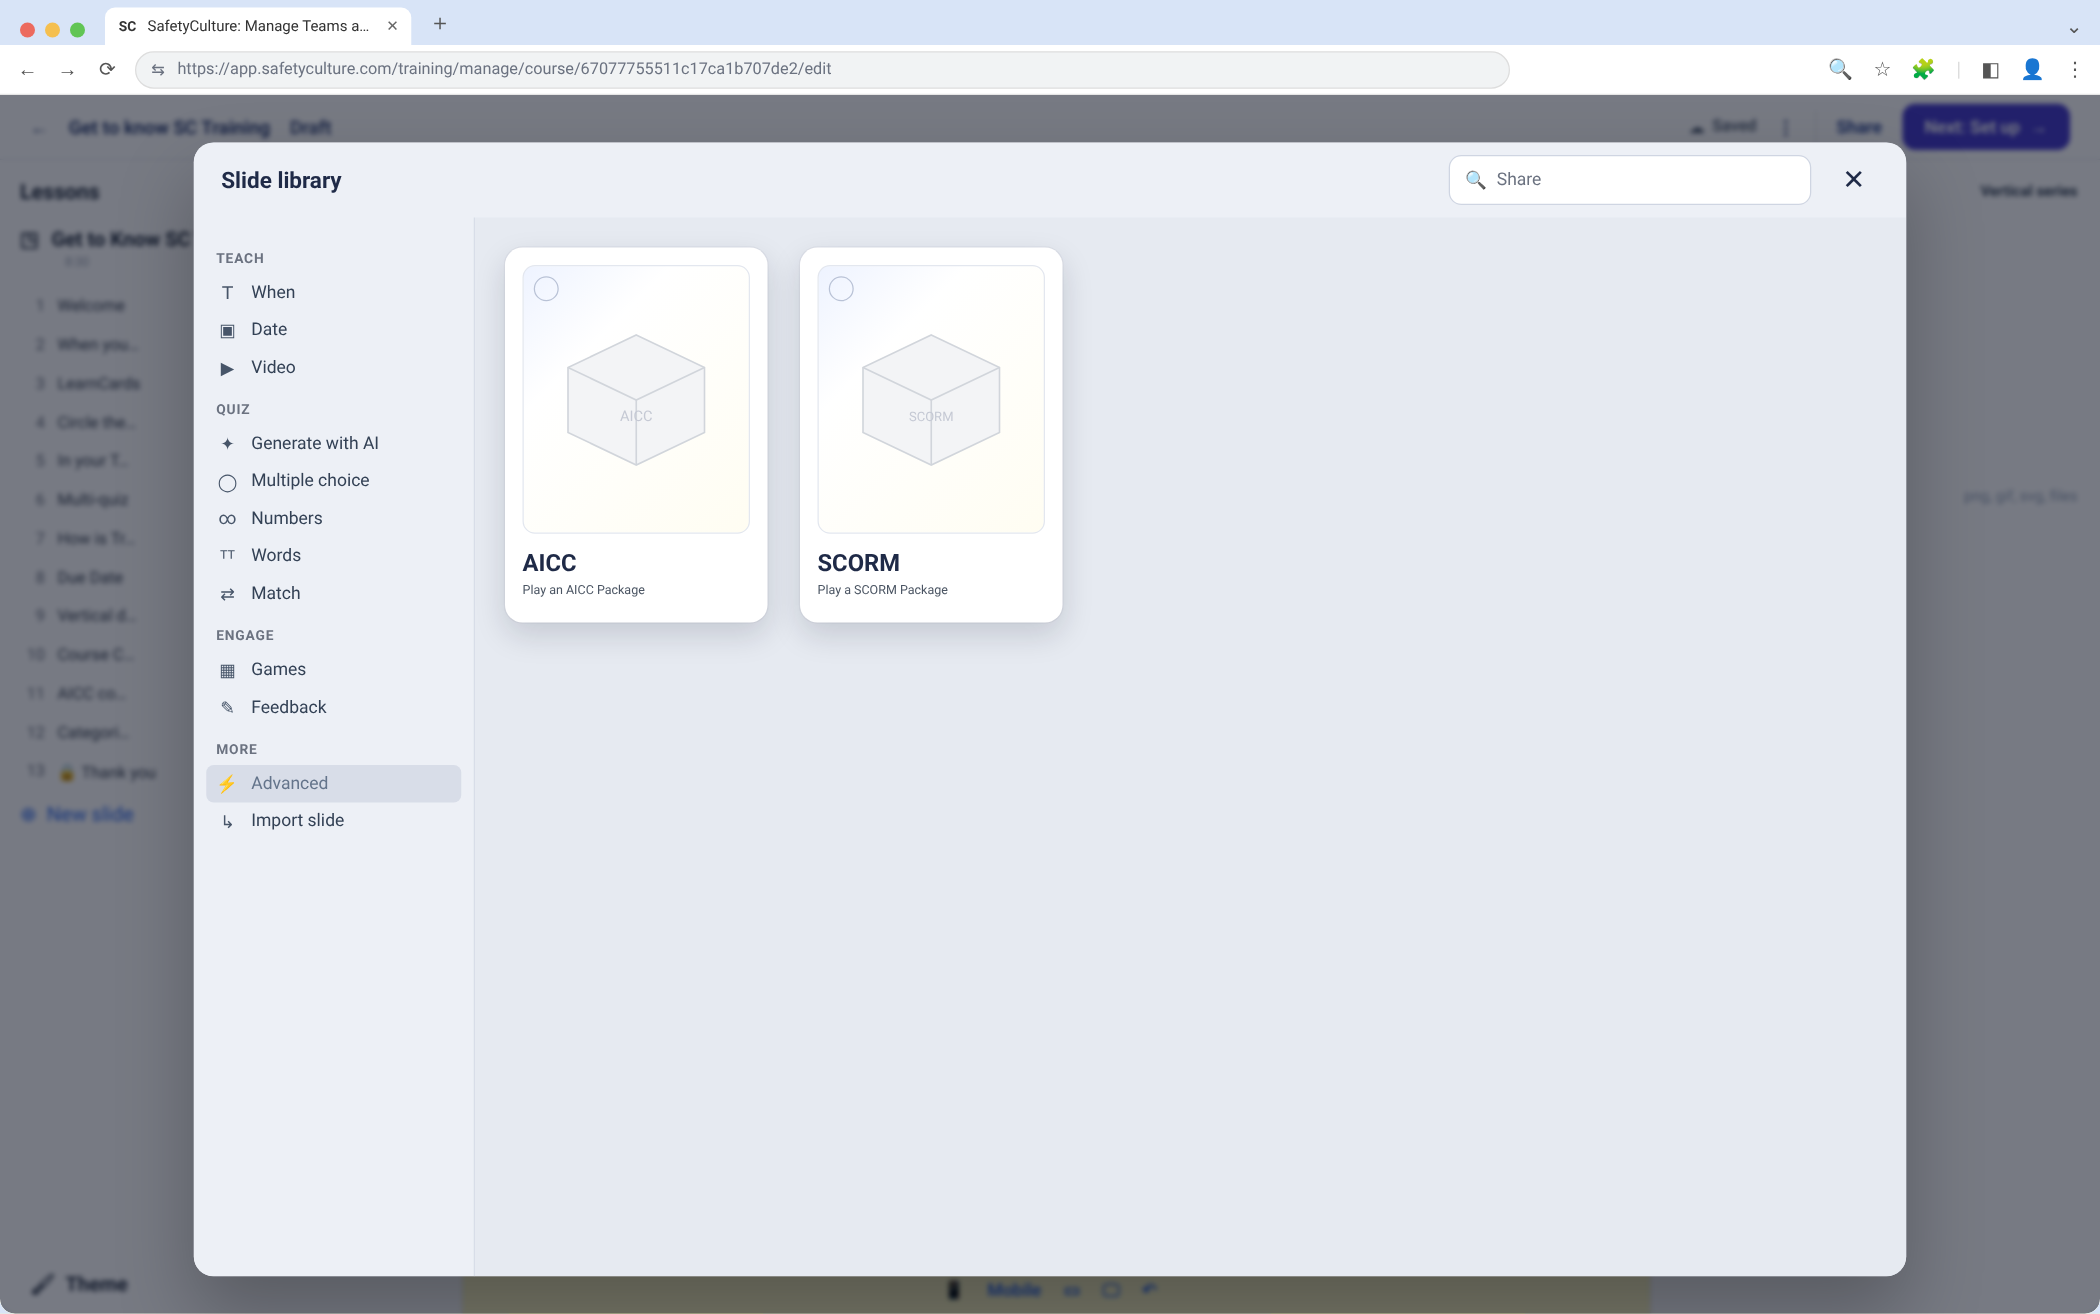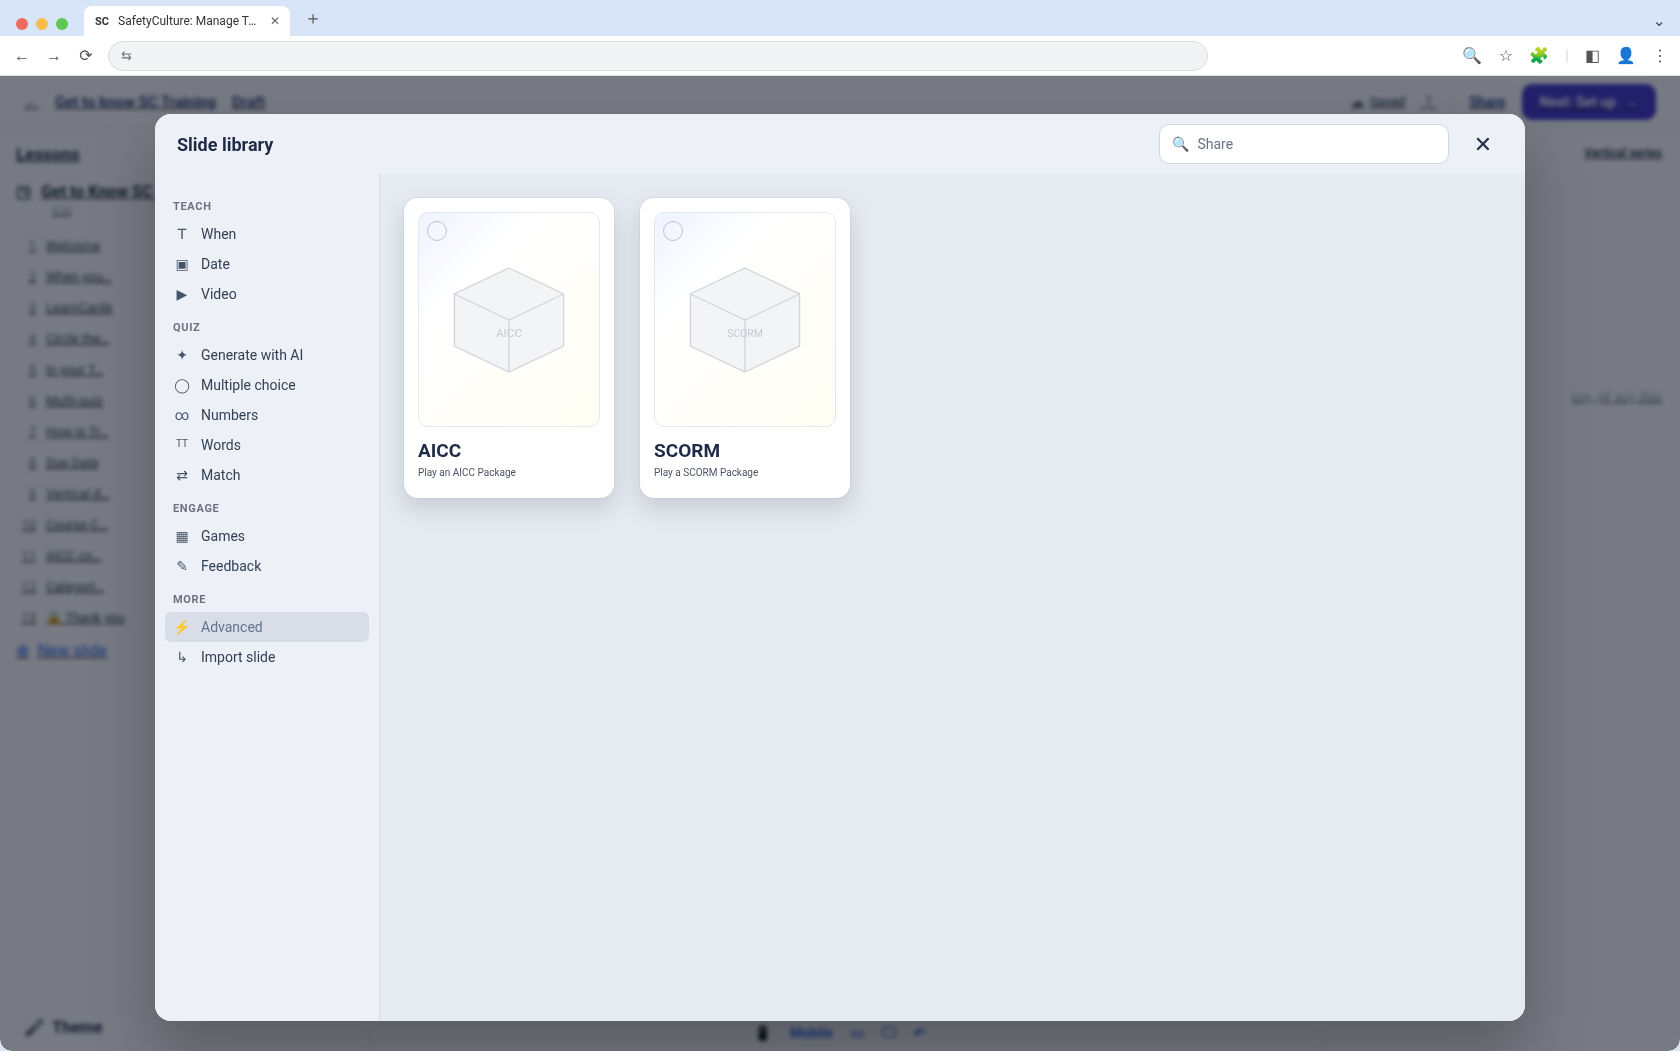--- a/index.html
+++ b/index.html
@@ -3,35 +3,35 @@
 <meta charset="utf-8">
 <style>
   * { box-sizing: border-box; margin: 0; padding: 0; }
   html,body { width:1680px; height:1051px; font-family:-apple-system,BlinkMacSystemFont,Segoe UI,Roboto,Helvetica,Arial,sans-serif; overflow:hidden;}
   body { background:#d8e4f7; }
   
   .tab-strip { height:36px; background:#d8e4f7; display:flex; align-items:flex-end; padding:4px 8px 0 8px; gap:8px; }
   .traffic { display:flex; gap:8px; align-items:center; padding:0 8px 6px 8px;}
   .dot { width:12px; height:12px; border-radius:50%; }
   .red{background:#ec6a5e;} .yellow{background:#f5bf4f;} .green{background:#61c554;}
-  .tab { background:#fff; width:206px; height:30px; border-radius:8px 8px 0 0; display:flex; align-items:center; padding:0 10px; gap:8px; font-size:12px; color:#333;}
+  .tab { background:#fff; width:245px; height:30px; border-radius:8px 8px 0 0; display:flex; align-items:center; padding:0 10px; gap:8px; font-size:12px; color:#333;}
   .tab .fav{width:16px;height:16px;font-size:11px;font-weight:700;display:flex;align-items:center;justify-content:center;}
   .tab .title{flex:1; white-space:nowrap; overflow:hidden; text-overflow:ellipsis;}
   .tab .close{color:#666;}
   .newtab{color:#555;font-size:18px;padding:0 6px 6px 6px;}
   .toolbar{height:40px;background:#fff;border-bottom:1px solid #e5e5e5;display:flex;align-items:center;padding:0 12px;gap:12px;}
   .nav-icons{display:flex;gap:12px;color:#555;}
   .nav-icons span{width:20px;text-align:center;font-size:16px;}
   .addr-wrap{flex:1;display:flex;align-items:center;}
   .addr{flex:0 0 auto;width:1100px;height:30px;border:1px solid #ddd;border-radius:15px;display:flex;align-items:center;padding:0 12px;gap:10px;color:#6b7280;font-size:13px;background:#f1f3f4;}
   .addr-text{flex:1;white-space:nowrap;overflow:hidden;}
   .tool-icons{display:flex;gap:16px;color:#555;align-items:center;}
   .tool-icons span{font-size:16px;}
   
-  .app{position:relative;height:calc(100% - 76px);background:#ffffff;border-radius:0 0 12px 12px;overflow:hidden;text-decoration:underline;}
+  .app{position:relative;height:calc(100% - 76px);background:#fef9c3;border-radius:0 0 12px 12px;overflow:hidden;}
   .app-header{height:52px;display:flex;align-items:center;padding:0 24px;gap:16px;font-size:15px;font-weight:600;color:#21356b;border-bottom:1px solid #e7e9ee;background:#fff;}
   .app-header .spacer{flex:1;}
   .app-header .saved{font-weight:500;font-size:13px;color:#475569;display:flex;align-items:center;gap:6px;}
   .btn-primary{background:#4338ca;color:#fff;border-radius:10px;padding:10px 18px;font-size:14px;font-weight:600;display:flex;gap:8px;align-items:center;}
   .btn-ghost{font-size:14px;font-weight:600;color:#1e3a8a;}
   .app-body{display:flex;height:calc(100% - 52px);}
   .left-col{width:370px;background:#fff;border-right:1px solid #e7e9ee;padding:16px;}
   .lessons-h{font-size:17px;font-weight:700;color:#1e293b;margin-bottom:18px;}
   .lesson-card{display:flex;gap:10px;align-items:center;margin-bottom:10px;font-weight:700;color:#1e293b;}
   .lesson-sub{font-size:10px;color:#9aa3b2;margin-left:36px;margin-top:-6px;margin-bottom:14px;}
@@ -87,20 +87,21 @@
 </div>
 <div class="toolbar">
   <div class="nav-icons">
     <span>←</span>
     <span>→</span>
     <span>⟳</span>
   </div>
   <div class="addr-wrap">
     <div class="addr">
       <span>⇆</span>
+      <span class="addr-text">https://app.safetyculture.com/training/manage/course/67077755511c17ca1b707de2/edit</span>
     </div>
   </div>
   <div class="tool-icons">
     <span>🔍</span>
     <span>☆</span>
     <span>🧩</span>
     <span style="color:#ddd">|</span>
     <span>◧</span>
     <span>👤</span>
     <span>⋮</span>

